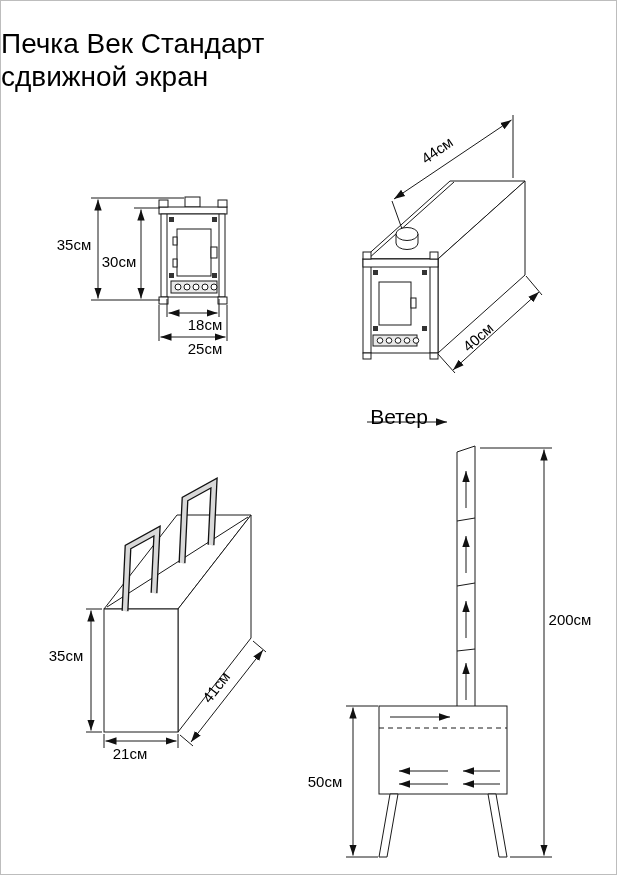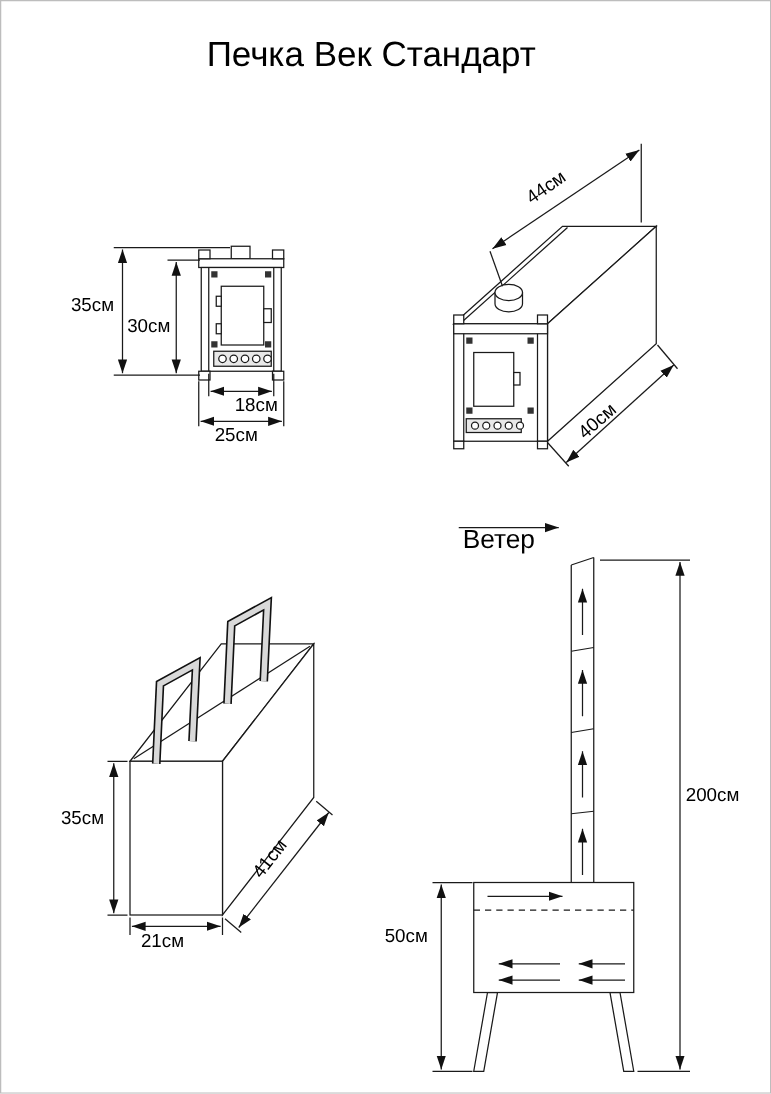--- a/index.html
+++ b/index.html
@@ -1,19 +1,19 @@
 <!DOCTYPE html>
 <html><head>
 <meta charset="utf-8">
 <style>
   html,body{margin:0;padding:0;background:#fff;}
   .page{position:relative;width:617px;height:875px;background:#ffffff;
         font-family:"Liberation Sans",sans-serif;color:#000;
         border:1px solid #bdbdbd;box-sizing:border-box;overflow:hidden;}
-  .title{position:absolute;top:26px;left:0;width:592px;text-align:center;
+  .title{position:absolute;top:26px;left:0;width:592px;text-align:left;
          font-size:28px;line-height:33px;color:#000;}
   .lbl{position:absolute;font-size:15px;white-space:nowrap;
        transform:translate(-50%,-50%);color:#000;}
   .lbl.big{font-size:21px;}
   .lbl.rot35{transform:translate(-50%,-50%) rotate(-35deg);}
   .lbl.rot41{transform:translate(-50%,-50%) rotate(-41deg);}
   .lbl.rot52{transform:translate(-50%,-50%) rotate(-52deg);}
   svg.art{position:absolute;top:0;left:0;}
 </style>
 </head>
@@ -156,31 +156,32 @@
         <line x1="345" y1="705" x2="377" y2="705"></line>
         <line x1="345" y1="856" x2="377" y2="856"></line>
         <line x1="352" y1="706.5" x2="352" y2="854.5" marker-start="url(#arr)" marker-end="url(#arr)"></line>
       </g>
 
     </g>
   </svg>
 
   <div class="title">
     <div>Печка Век Стандарт</div>
+    <div>сдвижной экран</div>
   </div>
 
   <div class="lbl" style="left:73px;top:243px">35см</div>
   <div class="lbl" style="left:118px;top:260px">30см</div>
   <div class="lbl" style="left:204px;top:323px">18см</div>
-  <div class="lbl" style="left:188px;top:347px">25см</div>
+  <div class="lbl" style="left:204px;top:347px">25см</div>
 
   <div class="lbl rot35" style="left:436px;top:149px">44см</div>
   <div class="lbl rot41" style="left:477px;top:336px">40см</div>
 
   <div class="lbl" style="left:65px;top:654px">35см</div>
   <div class="lbl" style="left:129px;top:752px">21см</div>
   <div class="lbl rot52" style="left:215px;top:686px">41см</div>
 
-  <div class="lbl big" style="left:398px;top:431px">Ветер</div>
-  <div class="lbl" style="left:569px;top:635px">200см</div>
-  <div class="lbl" style="left:324px;top:748px">50см</div>
+  <div class="lbl big" style="left:398px;top:416px">Ветер</div>
+  <div class="lbl" style="left:569px;top:618px">200см</div>
+  <div class="lbl" style="left:324px;top:780px">50см</div>
 
 </div>
 
 </body></html>

